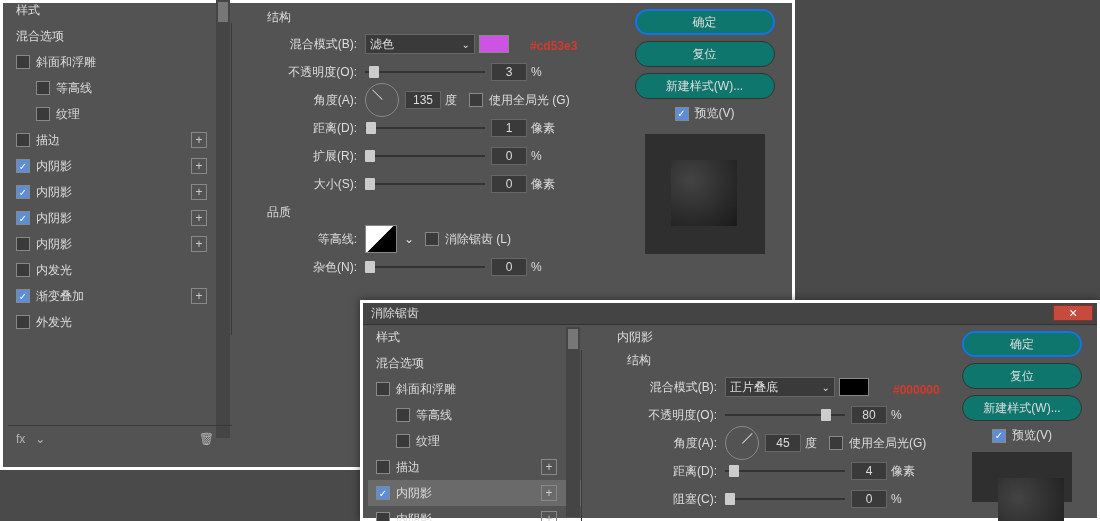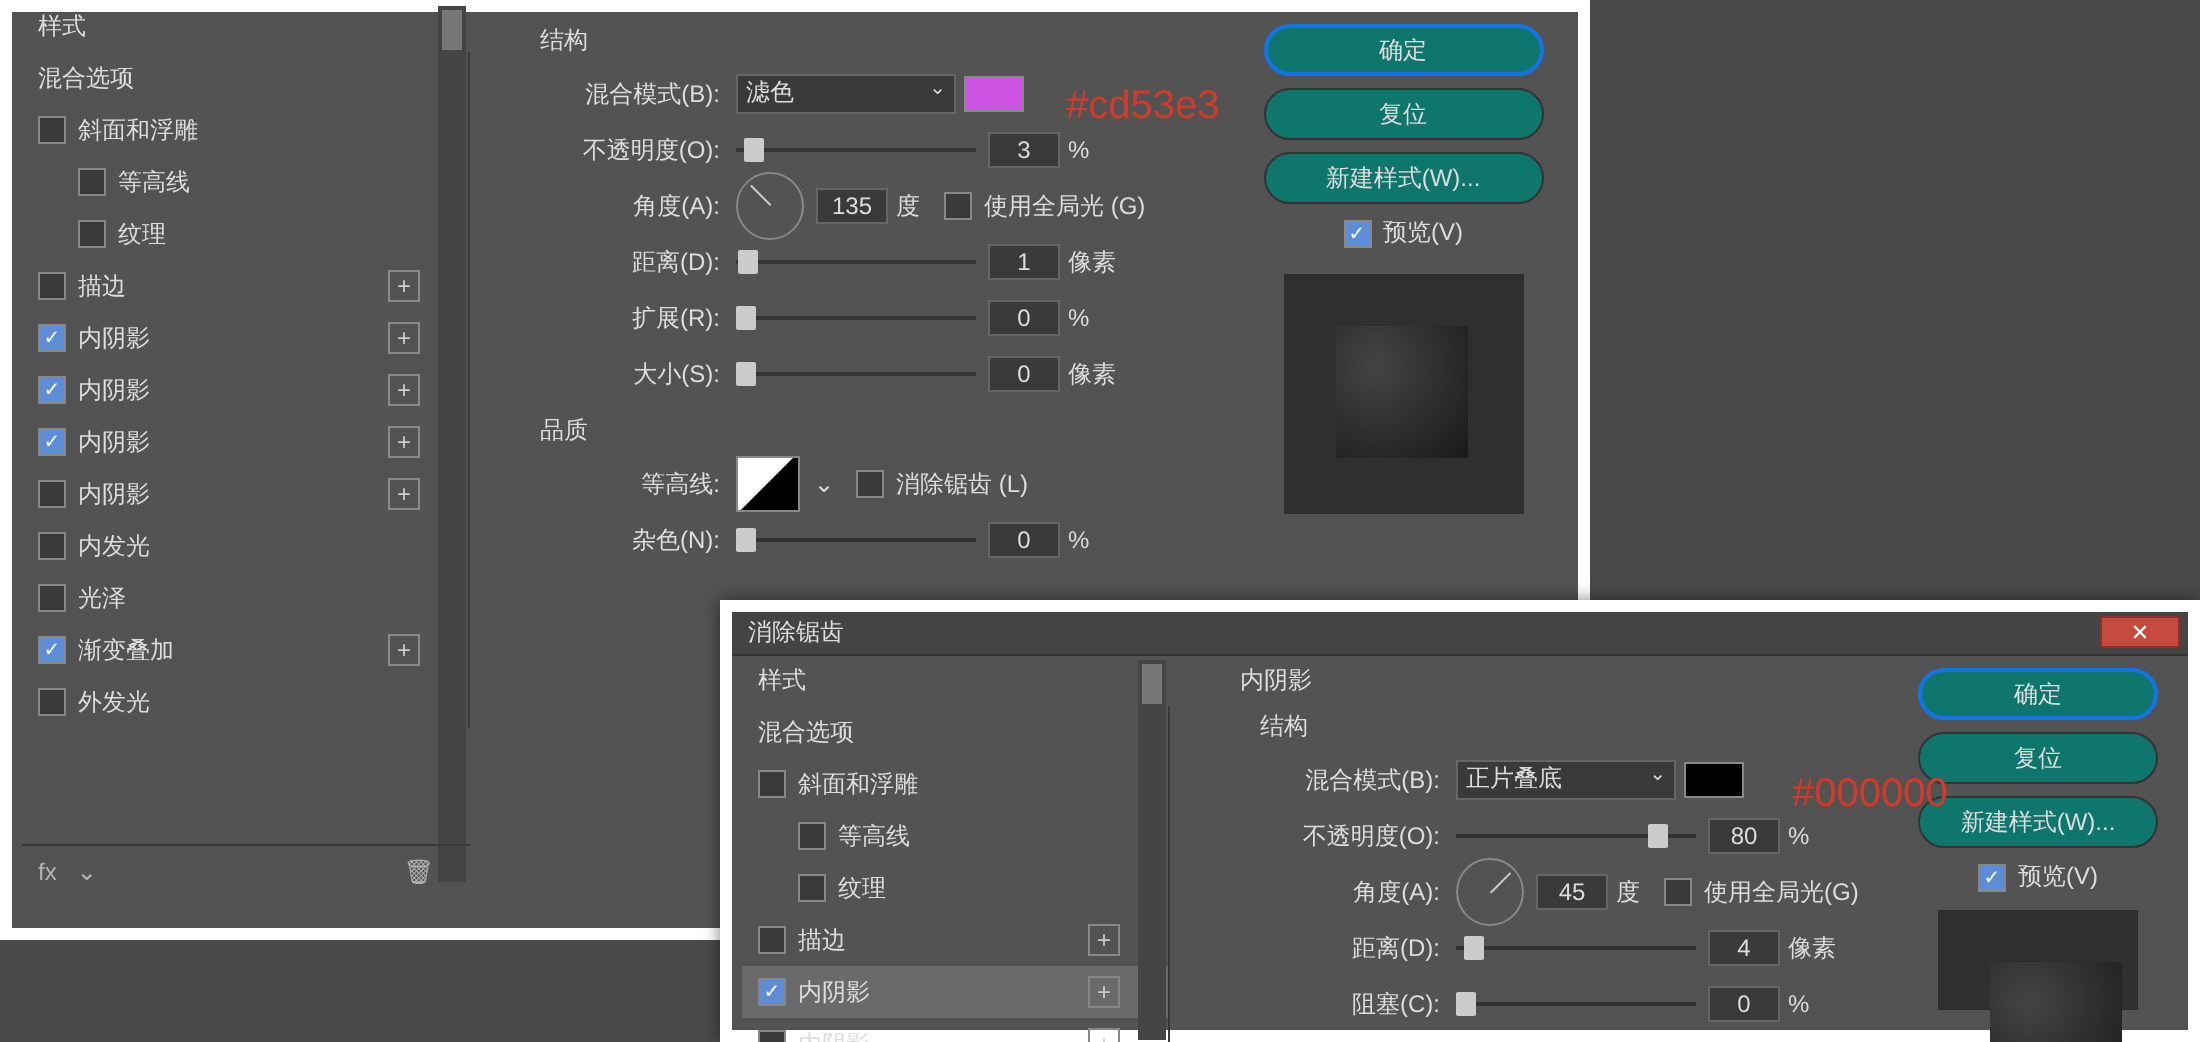--- a/index.html
+++ b/index.html
@@ -1,17 +1,17 @@
 <!DOCTYPE html>
 <html><head>
 <meta charset="utf-8">
 <style>
 *{box-sizing:border-box;margin:0;padding:0;font-family:"Microsoft YaHei",sans-serif;font-size:12px;color:#ddd}
 body{background:#4a4a4a;width:1100px;height:521px;overflow:hidden;position:relative}
-.dialog{position:absolute;background:#535353;border:6px solid #ffffff}
+.dialog{position:absolute;background:#535353;border:3px solid #ffffff}
 .d1{left:0;top:0;width:795px;height:470px}
 .d2{left:360px;top:300px;width:740px;height:221px;box-shadow:0 0 8px rgba(0,0,0,.5)}
 .panel-l{position:absolute;left:5px;top:0;width:224px;height:100%}
 .panel-c{position:absolute;left:250px;top:0;width:380px;height:100%}
 .panel-r{position:absolute;right:10px;top:0;width:155px;height:100%}
 .d1 .panel-l{top:-5px}
 .styles-hdr{padding:4px 8px}
 .style-list{border-right:1px solid #393939}
 .row{display:flex;align-items:center;height:26px;padding:0 8px;position:relative}
 .row.sel{background:#6a6a6a}
@@ -22,40 +22,40 @@
 .add{position:absolute;right:24px;width:16px;height:16px;border:1px solid #888;display:flex;align-items:center;justify-content:center;cursor:pointer}
 .add::after{content:"+";color:#ccc}
 .scroller{position:absolute;right:2px;top:2px;width:14px;height:calc(100% - 4px);background:#454545}
 .d1 .scroller{height:438px}
 .scroller::before{content:"";position:absolute;left:2px;top:2px;width:10px;height:20px;background:#777}
 .fxbar{position:absolute;bottom:16px;left:5px;width:224px;height:26px;display:flex;align-items:center;padding:0 8px;border-top:1px solid #393939}
 .fxbar span{margin-right:10px;opacity:.7}
 .section-t{padding:6px 0 4px 14px}
 .ctrl{display:flex;align-items:center;padding:3px 0 3px 24px;height:28px}
 .ctrl .lab{width:80px;text-align:right;margin-right:8px}
-.select{width:110px;height:20px;background:#3a3a3a;border:1px solid #666;padding:0 4px;display:flex;align-items:flex-start;justify-content:space-between}
+.select{width:110px;height:20px;background:#3a3a3a;border:1px solid #666;padding:0 4px;display:flex;align-items:center;justify-content:space-between}
 .select::after{content:"⌄";font-size:10px}
 .swatch{width:30px;height:18px;border:1px solid #888;margin-left:4px}
 .slider{width:120px;height:14px;position:relative;margin-right:6px}
 .slider::before{content:"";position:absolute;top:6px;left:0;right:0;height:2px;background:#333}
 .knob{position:absolute;top:1px;width:10px;height:12px;background:#ccc;border-radius:1px}
 .num{width:36px;height:18px;background:#3a3a3a;border:1px solid #666;text-align:center;line-height:16px;margin-right:4px}
 .angle{width:34px;height:34px;border:1px solid #888;border-radius:50%;position:relative;margin-right:6px}
 .angle::after{content:"";position:absolute;left:50%;top:50%;width:14px;height:1px;background:#ccc;transform-origin:0 0}
 .a135::after{transform:rotate(-135deg)}
 .a45::after{transform:rotate(-45deg)}
 .contour{width:32px;height:28px;border:1px solid #888;background:linear-gradient(135deg,#fff 48%,#000 50%);margin-right:6px}
 .chev{width:12px;text-align:center;margin-right:10px}
 .btn{width:140px;height:26px;border:1px solid #333;border-radius:13px;background:#0f766e;display:flex;align-items:center;justify-content:center;margin:6px auto;cursor:pointer}
 .btn.prim{border:2px solid #1473e6}
 .preview{width:120px;height:120px;background:#2f2f2f;margin:12px auto;position:relative}
 .preview::after{content:"";position:absolute;left:26px;top:26px;width:66px;height:66px;background:radial-gradient(circle at 30% 30%,#444,#1a1a1a)}
 .titlebar{height:22px;background:#444;display:flex;align-items:center;padding:0 8px;border-bottom:1px solid #333}
 .close{position:absolute;right:4px;top:2px;width:40px;height:16px;background:#c74a3f;color:#fff;border:1px solid #8b2f28;display:flex;align-items:center;justify-content:center;font-size:11px}
-.anno{position:absolute;color:#d43a2a;font-size:20px;font-weight:normal}
+.anno{position:absolute;color:#d43a2a;font-size:12px;font-weight:bold}
 .trash{margin-left:auto}
 </style>
 </head>
 <body>
 
 <div class="dialog d1">
   <div class="panel-l">
     <div class="styles-hdr">样式</div>
     <div class="style-list" id="list1">
         <div class="row">
@@ -94,24 +94,20 @@
           <div class="add"></div>
         </div>
         <div class="row">
           <div class="cb"></div>
           <span>内阴影</span>
           <div class="add"></div>
         </div>
         <div class="row">
           <div class="cb"></div>
           <span>内发光</span>
-        </div>
-        <div class="row">
-          <div class="cb"></div>
-          <span>光泽</span>
         </div>
         <div class="row">
           <div class="cb on"></div>
           <span>渐变叠加</span>
           <div class="add"></div>
         </div>
         <div class="row">
           <div class="cb"></div>
           <span>外发光</span>
         </div>

